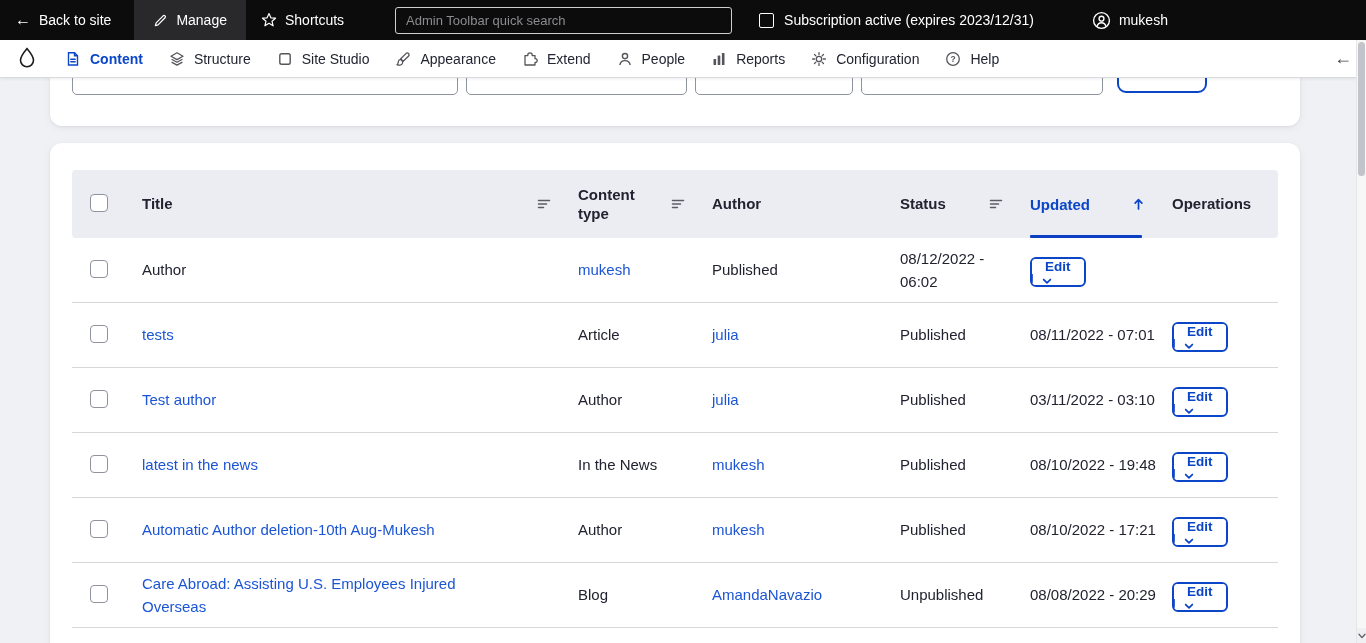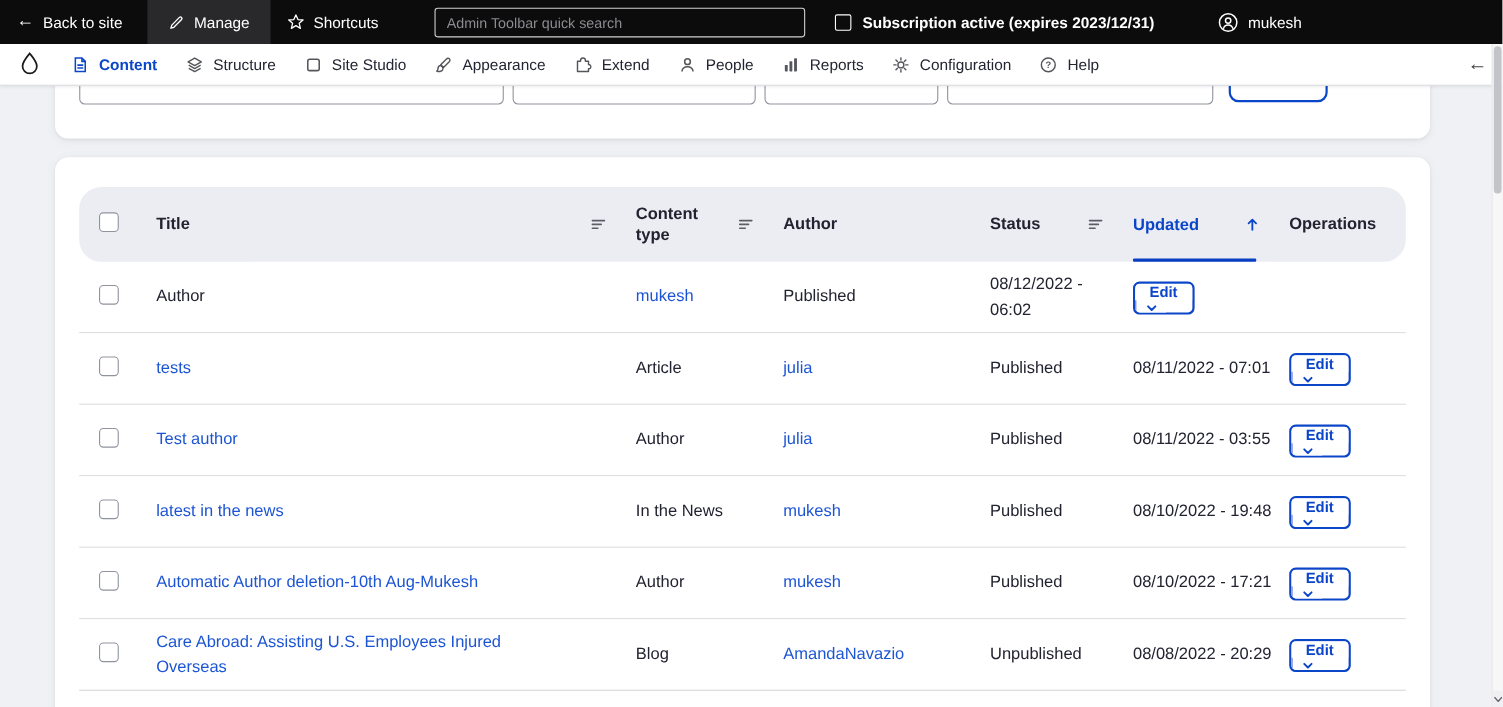--- a/index.html
+++ b/index.html
@@ -9,21 +9,21 @@
 
   
   .topbar { position:absolute; top:0; left:0; width:1366px; height:40px; background:#0c0c0d;
             display:flex; align-items:center; color:#fff; font-size:14px; z-index:30; }
   .tb-item { display:flex; align-items:center; gap:8px; height:40px; padding:0 15px; cursor:pointer; white-space:nowrap; }
   .tb-item.manage { background:#29292c; padding:0 19px; margin-left:8px; }
   .tb-arrow { font-size:16px; line-height:1; }
   .tb-search { margin-left:36px; width:337px; height:27px; background:#0c0c0d; border:1px solid #cfcfd2;
                border-radius:3px; color:#e8e8e8; font-size:13px; padding:0 10px; font-family:"Liberation Sans",sans-serif; }
   .tb-search::placeholder { color:#8b8b90; }
-  .tb-sub { display:flex; align-items:center; gap:10px; margin-left:27px; white-space:nowrap;font-weight:bold; }
+  .tb-sub { display:flex; align-items:center; gap:10px; margin-left:27px; white-space:nowrap; }
   .tb-checkbox { width:15px; height:15px; border:1.5px solid #fff; border-radius:2px; display:inline-block; cursor:pointer; }
   .tb-user { display:flex; align-items:center; gap:8px; margin-left:58px; cursor:pointer; }
 
   
   .menubar { position:absolute; top:40px; left:0; width:1366px; height:38px; background:#fff;
              border-bottom:1px solid #d9dade; box-shadow:0 1px 3px rgba(0,0,0,.07);
              display:flex; align-items:center; z-index:20; font-size:14px; }
   .mb-logo { margin:0 12px 0 14px; display:flex; align-items:center; }
   .mb-item { display:flex; align-items:center; gap:9px; padding:0 13px; height:38px; cursor:pointer; color:#55565b; }
   .mb-item .label { color:#232532; }
@@ -37,21 +37,21 @@
   .content { position:absolute; top:78px; left:0; right:0; bottom:0; overflow:hidden; background:#f0f1f4; }
   .card { position:absolute; background:#fff; border-radius:12px;
           box-shadow:0 1px 3px rgba(0,0,0,.06), 0 2px 10px rgba(0,0,0,.05); }
 
   .filter-card { left:50px; width:1250px; top:-72px; height:120px; }
   .f-input { position:absolute; top:51px; height:38px; background:#fff; border:1px solid #8f939e; border-radius:5px; }
   .f-btn { position:absolute; top:47px; height:40px; background:#fff; border:2px solid #0b46c8; border-radius:9px; cursor:pointer; }
 
   .table-card { left:50px; width:1250px; top:65px; height:560px; padding:27px 22px 0 22px; }
   .grid { display:grid; grid-template-columns:70px 436px 134px 188px 130px 142px 106px; align-items:center; }
-  .thead { background:#ecedf3; border-radius:20px; height:68px; font-weight:700; font-size:15px; position:relative; }
+  .thead { background:#ecedf3; border-radius:4px; height:68px; font-weight:700; font-size:15px; position:relative; }
   .hcell { display:flex; align-items:center; justify-content:space-between; padding-right:26px; line-height:1.3; }
   .hcell.no-icon { justify-content:flex-start; }
   .w-narrow { max-width:70px; display:inline-block; }
   .c-check { padding-left:18px; }
   .checkbox { width:18px; height:18px; border:1px solid #8f939e; border-radius:4px; background:#fff; display:inline-block; cursor:pointer; }
   .col-updated { color:#0b46c8; position:relative; height:68px; display:flex; align-items:center; justify-content:space-between; padding-right:26px; }
   .col-updated .sort-underline { position:absolute; left:0; bottom:0; width:112px; height:3px; background:#0b3fc1; border-radius:1px; }
 
   .trow { min-height:65px; border-bottom:1px solid #d6d7db; font-size:15px; background:#fff; }
   .cell { padding-right:16px; line-height:1.55; }
@@ -318,21 +318,21 @@
               </span>
             </div>
           </div>
 
           <div class="grid trow">
             <div class="c-check"><span class="checkbox"></span></div>
             <div class="cell c-title"><a class="link">Test author</a></div>
             <div class="cell">Author</div>
             <div class="cell"><a class="link">julia</a></div>
             <div class="cell">Published</div>
-            <div class="cell c-updated">08/11/2022 - 03:55</div>
+            <div class="cell c-updated">03/11/2022 - 03:10</div>
             <div class="cell">
               <span class="edit-btn">
                 <button class="edit-main">Edit</button>
                 <button class="edit-caret">
                   <svg width="14" height="14" viewBox="0 0 16 16" fill="none" stroke="#0b46c8" stroke-width="2" stroke-linecap="round" stroke-linejoin="round">
                     <path d="M4.2 6.3 8 10.1l3.8-3.8"></path>
                   </svg>
                 </button>
               </span>
             </div>

